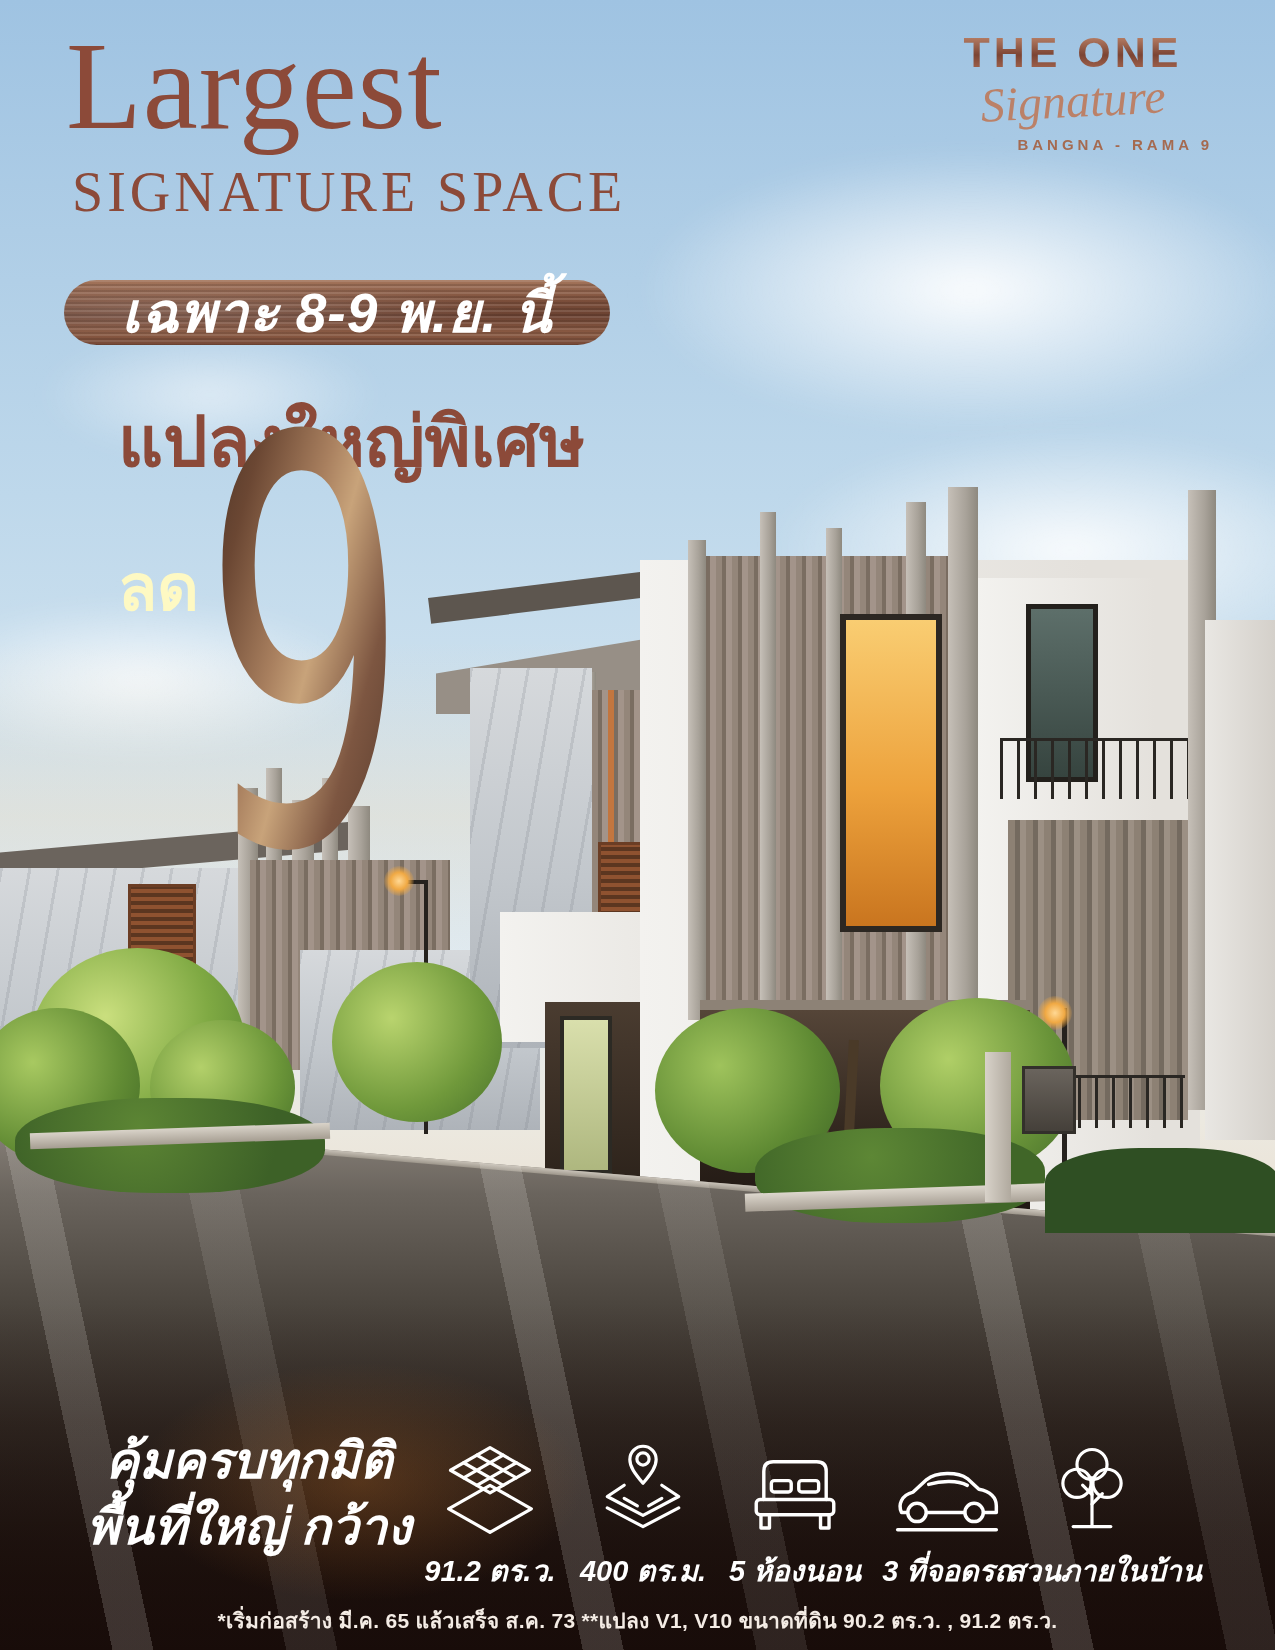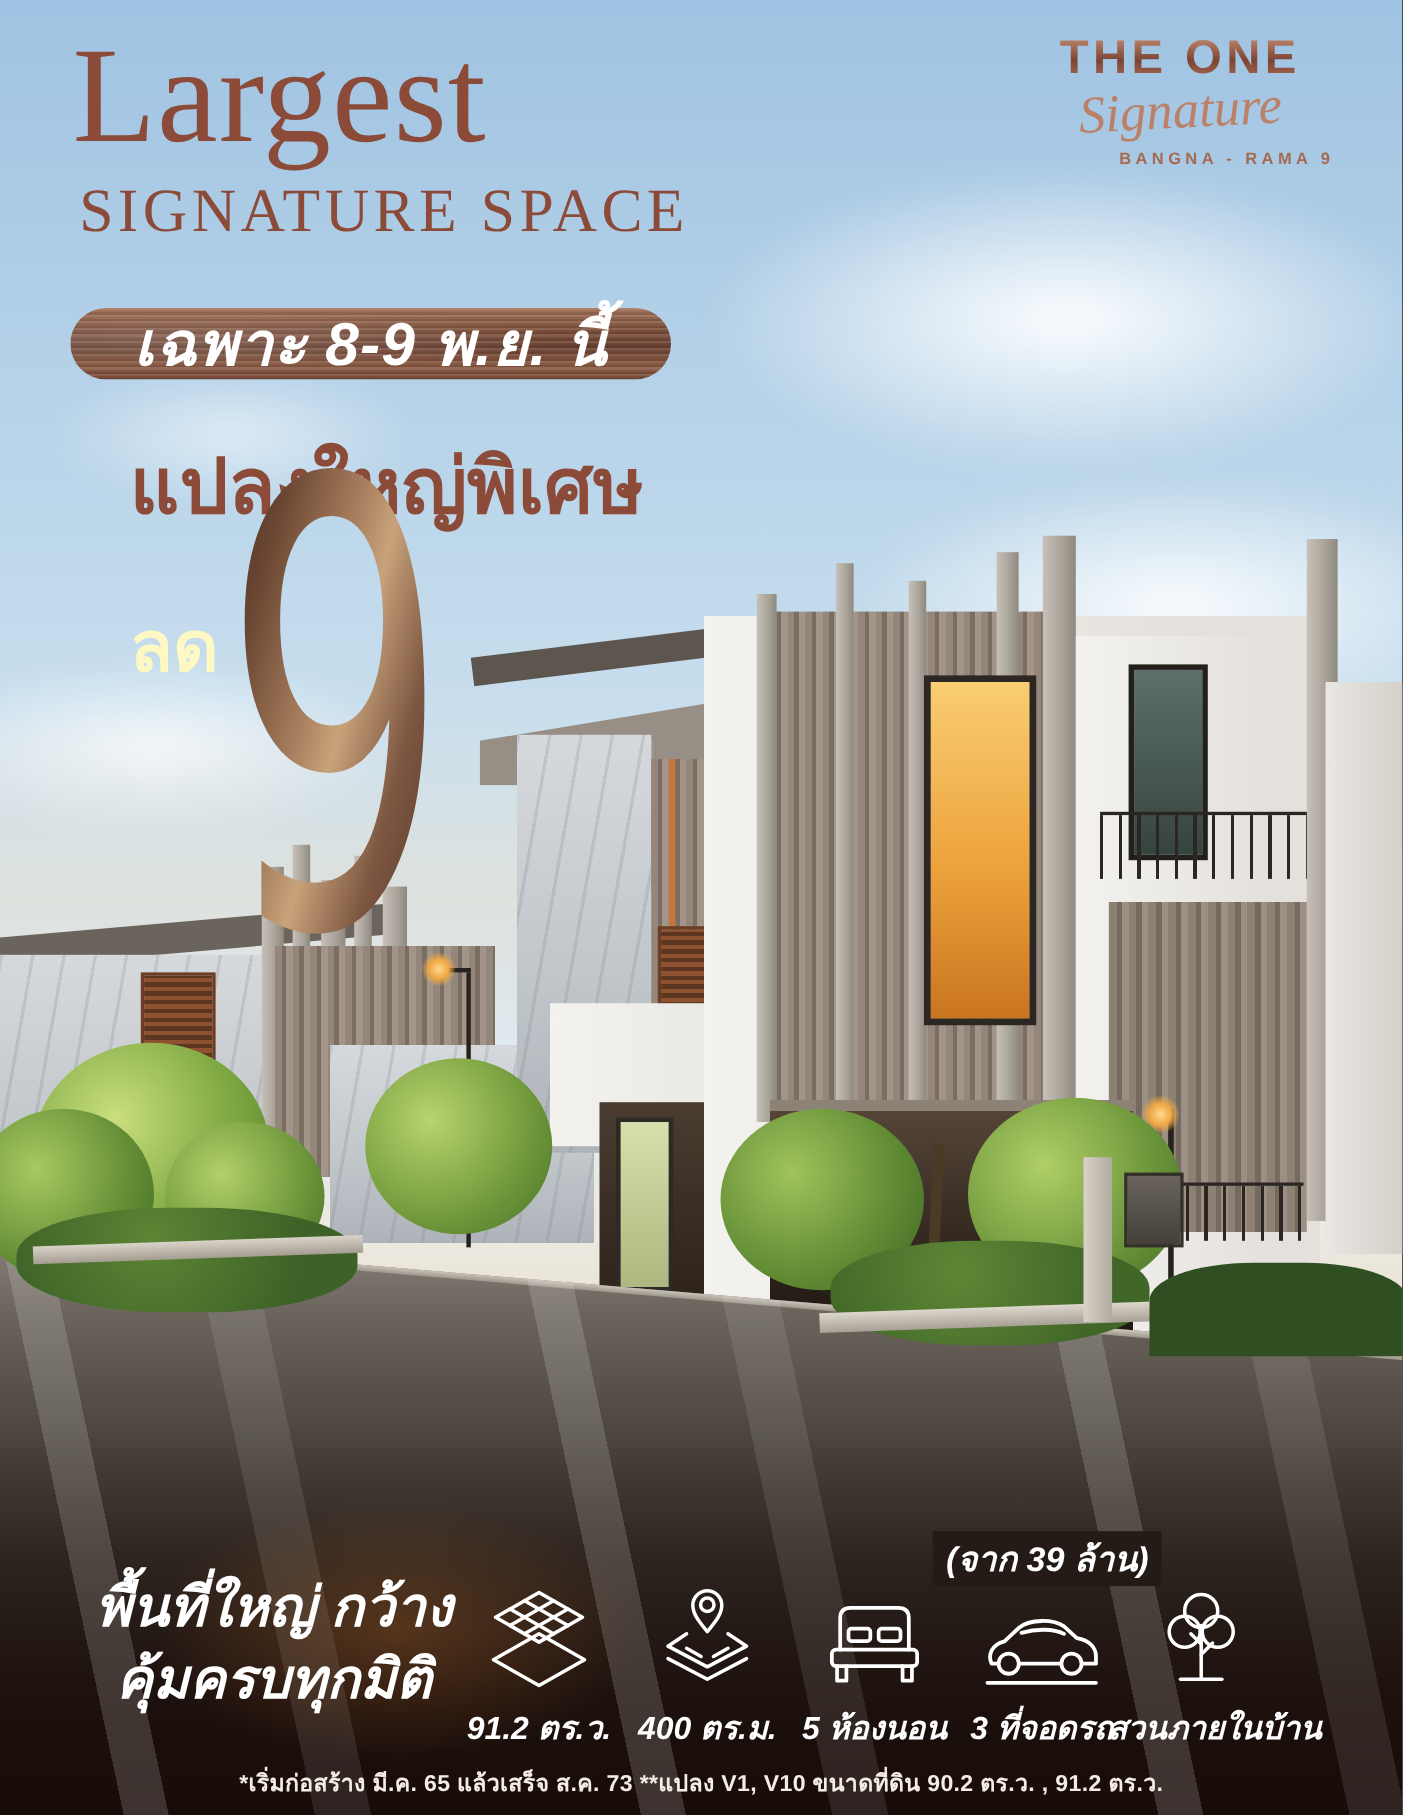--- a/index.html
+++ b/index.html
@@ -202,25 +202,24 @@
   </div>
 
   <div class="abs pill">
     <span class="pill-text">เฉพาะ 8-9 พ.ย. นี้</span>
   </div>
 
   <div class="abs headline">แปลงใหญ่พิเศษ</div>
   <div class="abs disc-ld">ลด</div>
   <div class="abs disc-9">9</div>
 
-  <div class="abs offer-note">(จาก 39 ล้าน)</div>
 
   <div class="abs tagline">
+    <div>คุ้มครบทุกมิติ</div>
     <div>พื้นที่ใหญ่ กว้าง</div>
-    <div>คุ้มครบทุกมิติ</div>
   </div>
 
   <div class="abs feature f1">
     <div class="ic">
       <svg width="94" height="96" viewBox="0 0 100 102" fill="none" stroke="#fff" stroke-width="3.4" stroke-linecap="round" stroke-linejoin="round">
         <path d="M50 6 L92 30 L50 54 L8 30 Z"></path>
         <path d="M22 22 L64 46 M36 14 L78 38 M64 14 L22 38 M78 22 L36 46"></path>
         <path d="M50 46 L94 71 L50 96 L6 71 Z"></path>
       </svg>
     </div>

